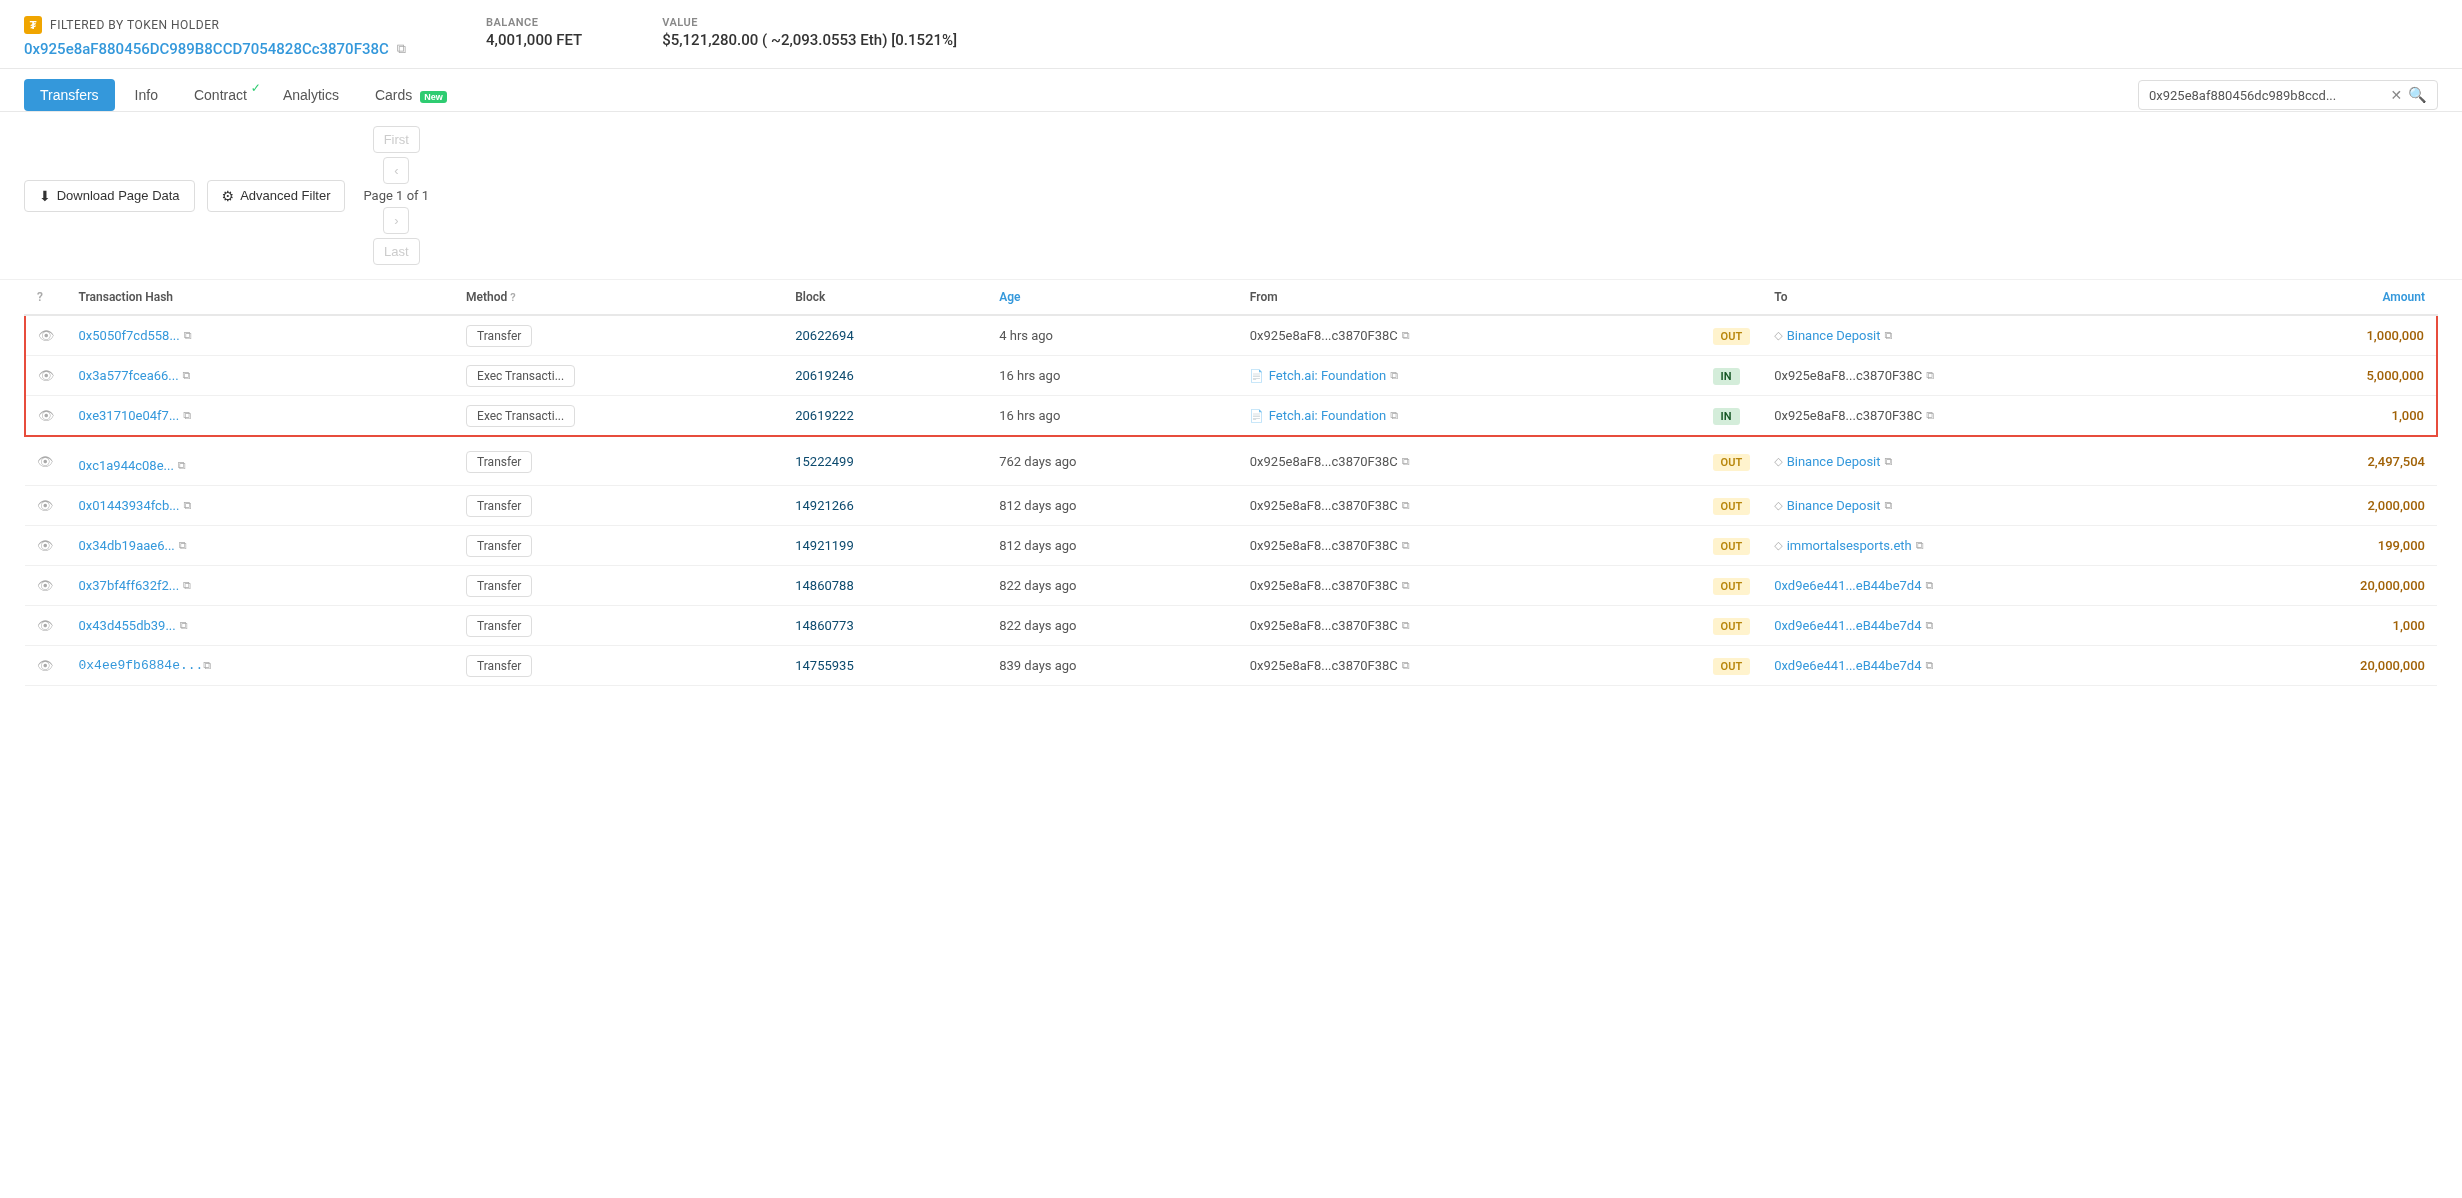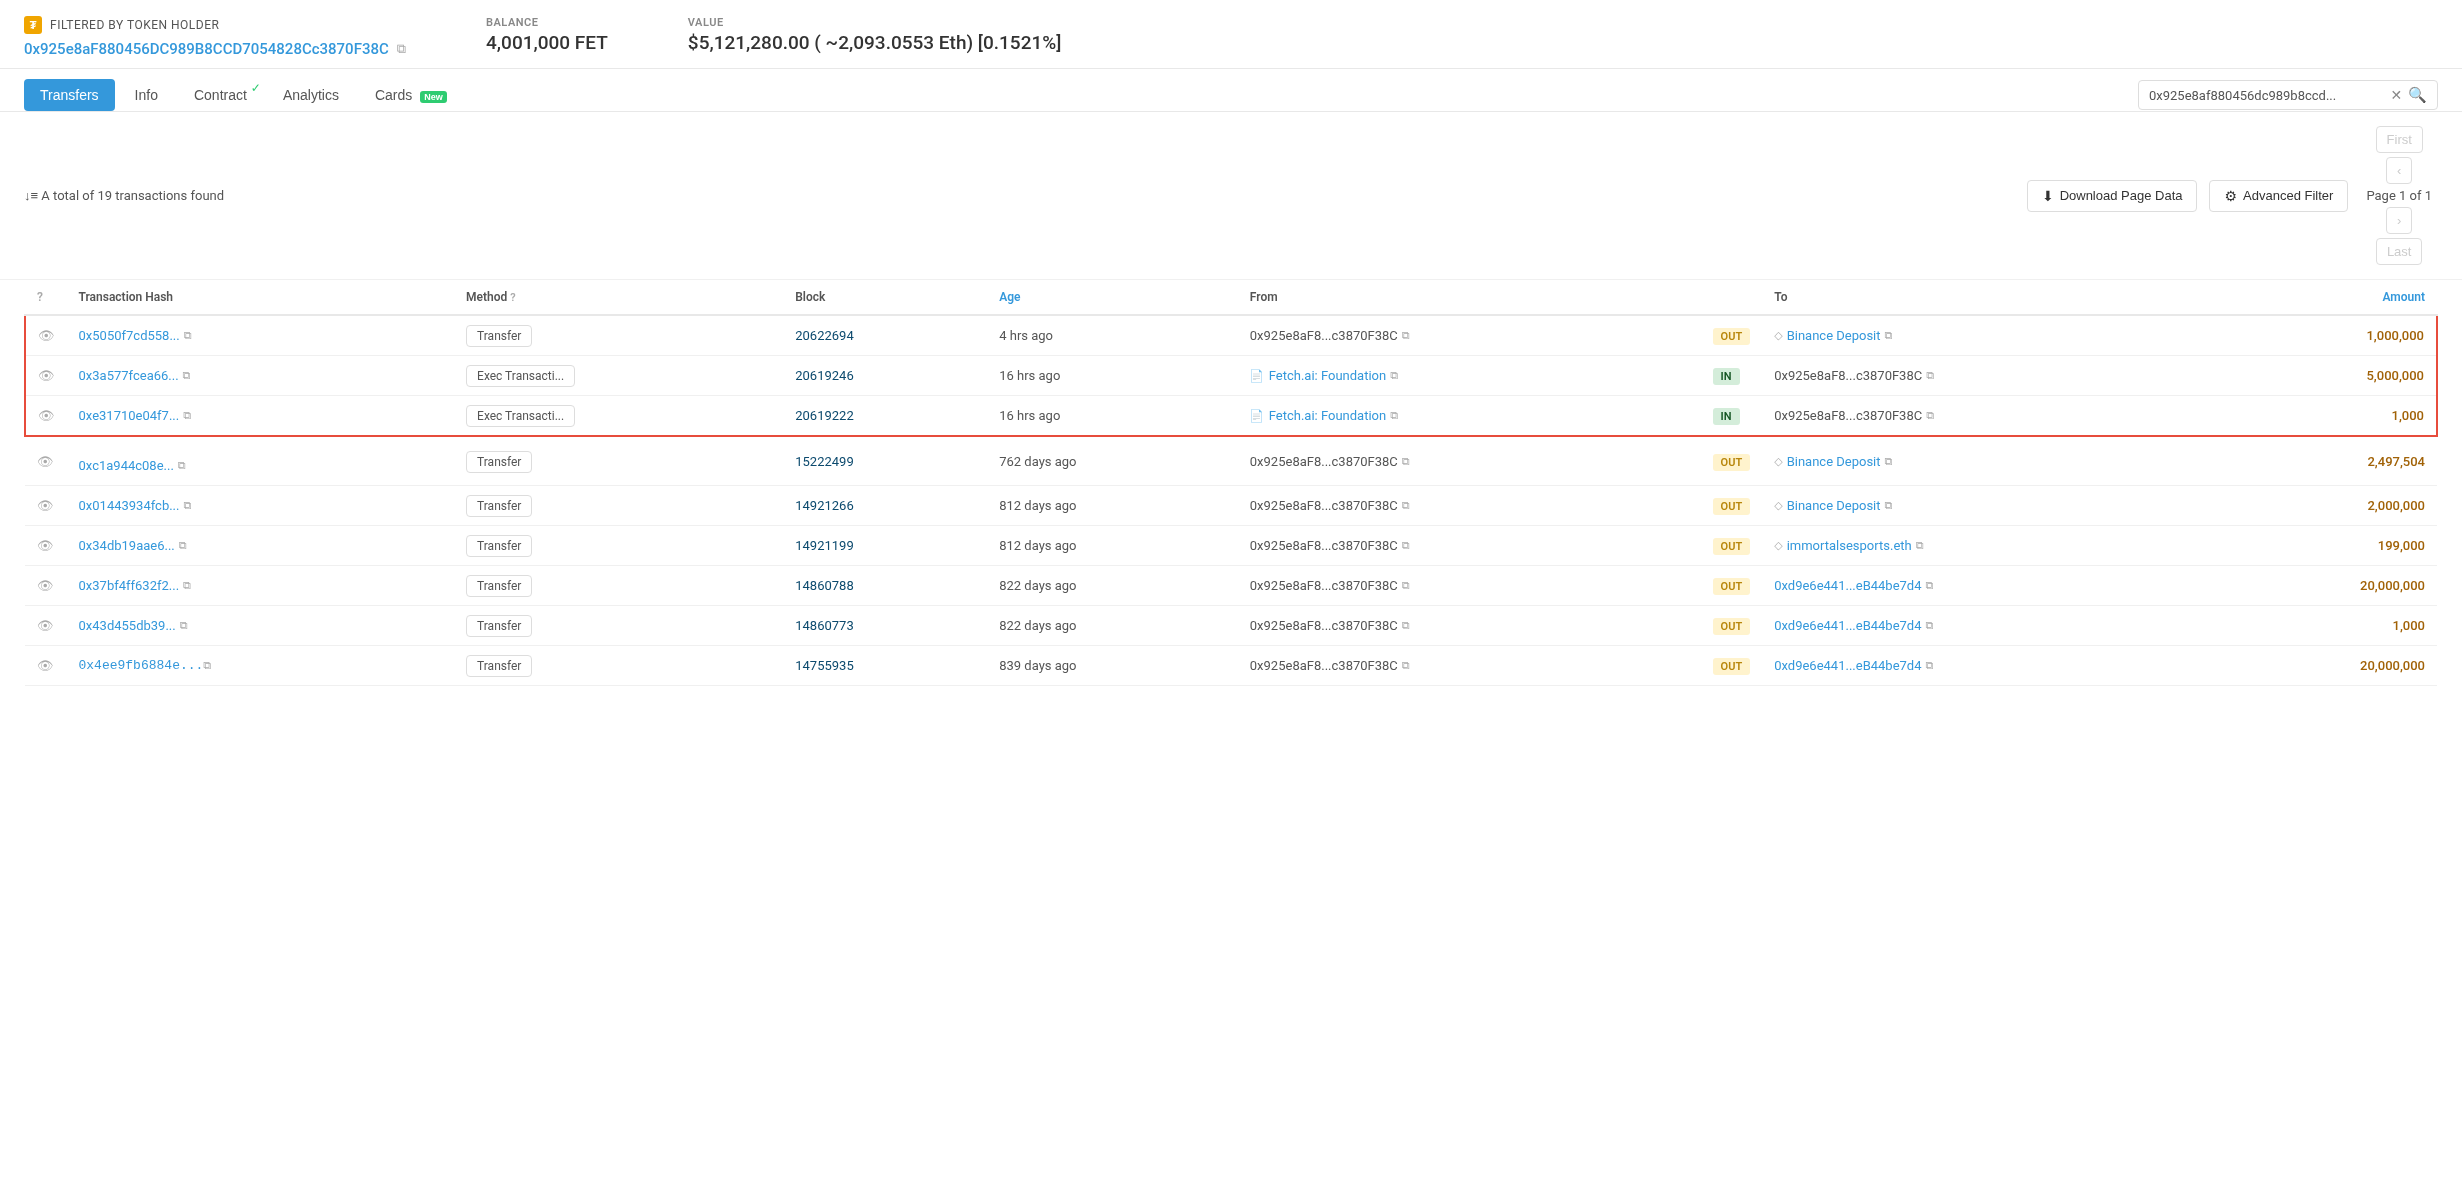--- a/index.html
+++ b/index.html
@@ -5,21 +5,21 @@
     * { box-sizing: border-box; margin: 0; padding: 0; }
     body { font-family: -apple-system, BlinkMacSystemFont, 'Segoe UI', Roboto, sans-serif; font-size: 14px; color: #333; background: #fff; }
     .filtered-label { display: flex; align-items: center; gap: 8px; margin-bottom: 6px; }
     .filtered-icon { width: 18px; height: 18px; background: #f0a500; border-radius: 3px; display: inline-flex; align-items: center; justify-content: center; }
     .filtered-text { font-size: 12px; font-weight: 400; color: #555; letter-spacing: 0.5px; }
     .address-row { display: flex; align-items: center; gap: 8px; }
     .address-link { color: #3498db; font-size: 15px; font-weight: 500; text-decoration: none; }
     .copy-icon { color: #aaa; cursor: pointer; font-size: 13px; }
     .stat-block { display: flex; flex-direction: column; gap: 2px; }
     .stat-label { font-size: 11px; color: #888; font-weight: 600; letter-spacing: 0.5px; }
-    .stat-value { font-size: 19px; color: #333; font-weight: 500; }
+    .stat-value { font-size: 15px; color: #333; font-weight: 500; }
     .tab { padding: 8px 16px; border-radius: 4px; cursor: pointer; font-size: 14px; font-weight: 500; color: #555; border: none; background: none; position: relative; }
     .tab.active { background: #3498db; color: #fff; border-radius: 4px; }
     .tab .new-badge { font-size: 9px; background: #2ecc71; color: #fff; padding: 1px 4px; border-radius: 3px; margin-left: 4px; font-weight: 600; }
     .toolbar-btn { display: flex; align-items: center; gap: 6px; padding: 7px 14px; border: 1px solid #ddd; border-radius: 4px; cursor: pointer; font-size: 13px; color: #333; background: #fff; }
     .page-btn { padding: 5px 10px; border: 1px solid #ddd; border-radius: 4px; cursor: pointer; background: #fff; font-size: 13px; color: #555; }
     .page-btn.disabled { color: #ccc; cursor: default; }
     
     .table-wrap { padding: 0 24px; }
     table { width: 100%; border-collapse: collapse; }
     thead th { padding: 10px 12px; text-align: left; font-size: 12px; color: #555; font-weight: 600; border-bottom: 2px solid #e8e8e8; white-space: nowrap; }
@@ -71,21 +71,20 @@
   <button class="tab">Cards <span class="new-badge">New</span></button>
 
   <div style="margin-left:auto; display:flex; align-items:center; border:1px solid #ddd; border-radius:4px; padding:5px 10px; gap:6px; min-width:300px;">
     <span style="font-size:13px; color:#555; flex:1; overflow:hidden; text-overflow:ellipsis; white-space:nowrap;">0x925e8af880456dc989b8ccd...</span>
     <span style="cursor:pointer; color:#888; font-size:14px;">✕</span>
     <span style="cursor:pointer; color:#888; font-size:15px;">🔍</span>
   </div>
 </div>
 
 <div style="display:flex; align-items:center; padding:14px 24px; gap:12px; border-bottom:1px solid #f0f0f0;">
-  <span style="font-size:13px; color:#555; flex:1;">↓≡ A total of 19 transactions found</span>
 
   <button class="toolbar-btn">
     <span style="font-size:14px;">⬇</span>
     <span>Download Page Data</span>
   </button>
 
   <button class="toolbar-btn">
     <span style="font-size:14px;">⚙</span>
     <span>Advanced Filter</span>
   </button>

